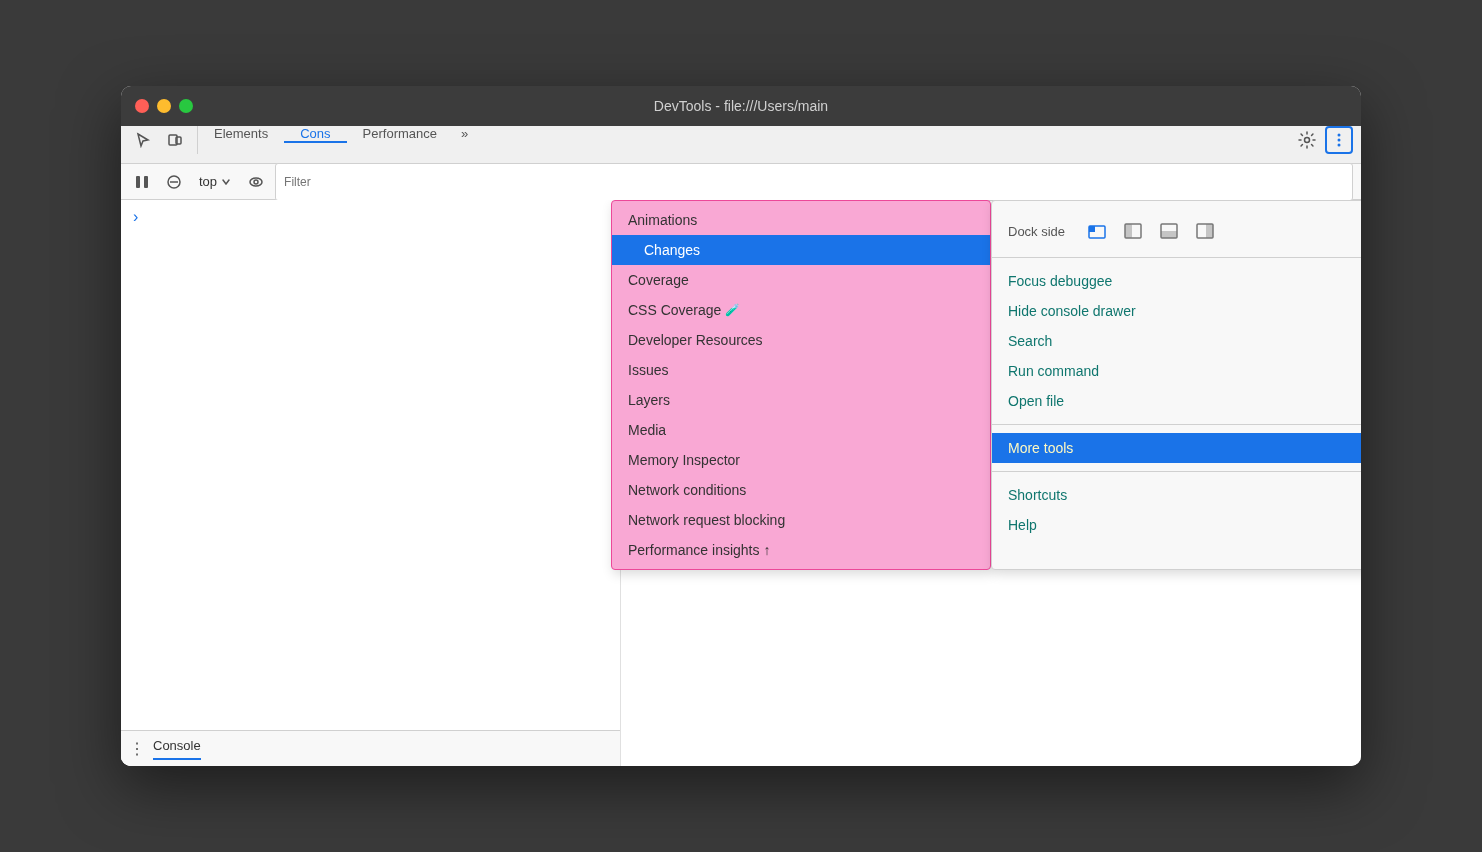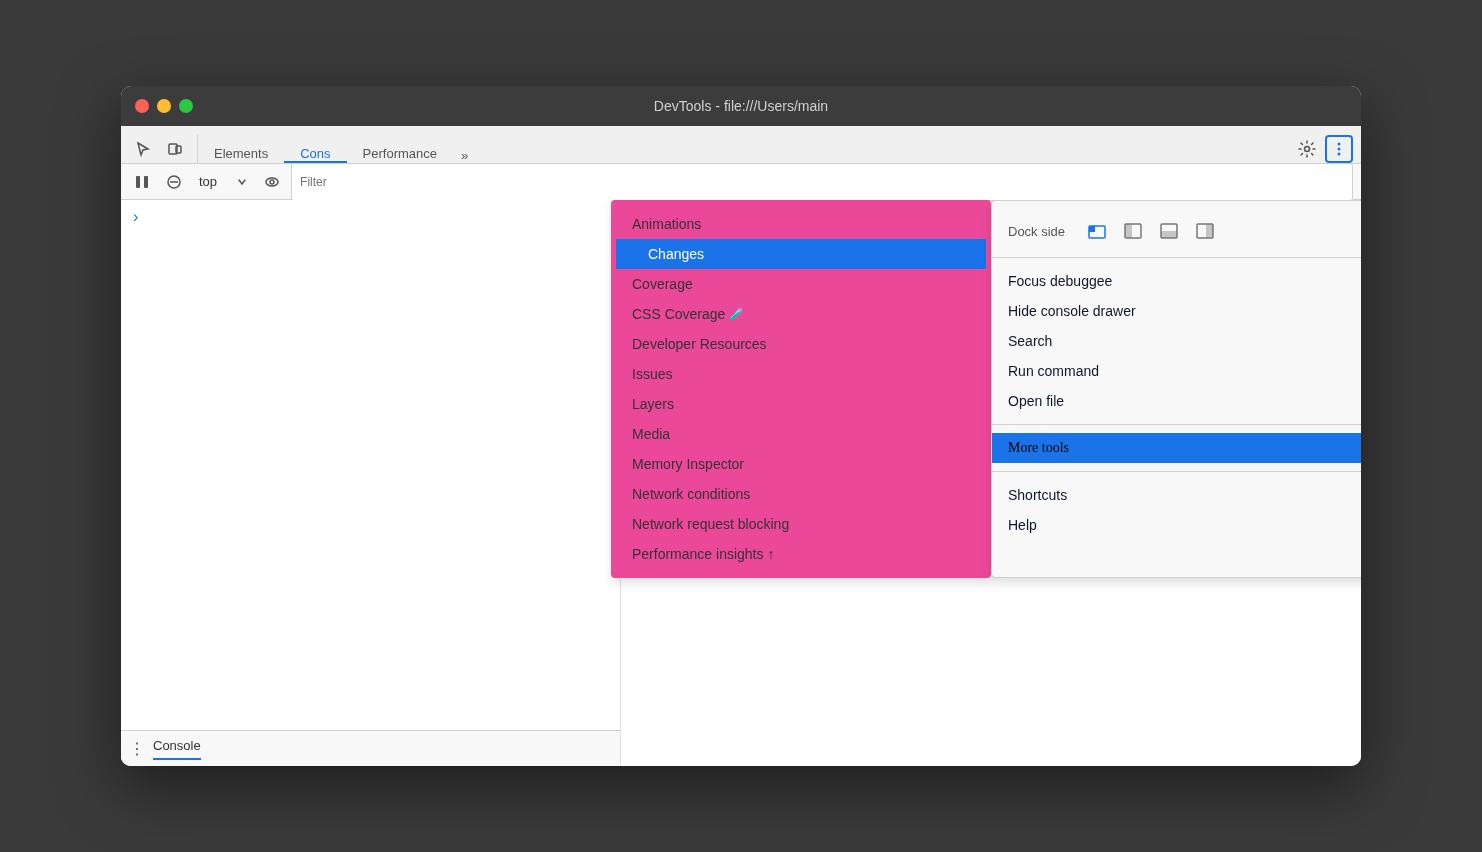--- a/index.html
+++ b/index.html
@@ -53,21 +53,21 @@
     }
     .devtools-body {
       display: flex;
       flex-direction: column;
       flex: 1;
       background: #fff;
     }
     
     .tab-bar {
       display: flex;
-      align-items: flex-end;
+      align-items: flex-start;
       background: #f0f0f0;
       border-bottom: 1px solid #d0d0d0;
       height: 38px;
       flex-shrink: 0;
     }
     .tab-icons {
       display: flex;
       align-items: center;
       padding: 0 8px;
       gap: 4px;
@@ -150,21 +150,21 @@
       display: flex;
       align-items: center;
       justify-content: center;
       cursor: pointer;
       color: #555;
       border-radius: 3px;
     }
     .top-dropdown {
       display: flex;
       align-items: center;
-      gap: 20px;
+      gap: 4px;
       font-size: 13px;
       color: #333;
       cursor: pointer;
       padding: 2px 6px;
       border-radius: 3px;
     }
     .filter-input {
       flex: 1;
       height: 38px;
       border: 1px solid #d0d0d0;
@@ -222,22 +222,22 @@
     .dropdown-overlay {
       position: absolute;
       top: 0;
       left: 490px;
       display: flex;
       z-index: 10;
     }
     
     .more-tools-menu {
       width: 380px;
-      background: #ec4899;
-      border: 5px solid #ec4899;
+      background: #f9a8d4;
+      border: 1px solid #ec4899;
       box-shadow: 2px 4px 12px rgba(0,0,0,0.15);
       border-radius: 4px;
       padding: 4px 0;
       font-size: 14px;
     }
     .menu-item {
       padding: 7px 16px;
       cursor: pointer;
       color: #333;
       display: flex;
@@ -282,29 +282,28 @@
       display: flex;
       align-items: center;
       justify-content: center;
       cursor: pointer;
       color: #1a73e8;
     }
     .dock-icon svg { width: 18px; height: 18px; }
     .right-menu-item {
       padding: 7px 16px;
       cursor: pointer;
-      color: #0f172a;
+      color: #0f766e;
       display: flex;
       align-items: center;
       justify-content: space-between;
     }
     .right-menu-item.selected {
       background: #1a73e8;
-      color: #000000;
-      font-family: Liberation Serif, serif;
+      color: #fef9c3;
     }
     .shortcut-key {
       font-size: 12px;
       color: #777;
       display: flex;
       align-items: center;
       gap: 2px;
     }
     .css-overview-icon {
       font-size: 12px;

